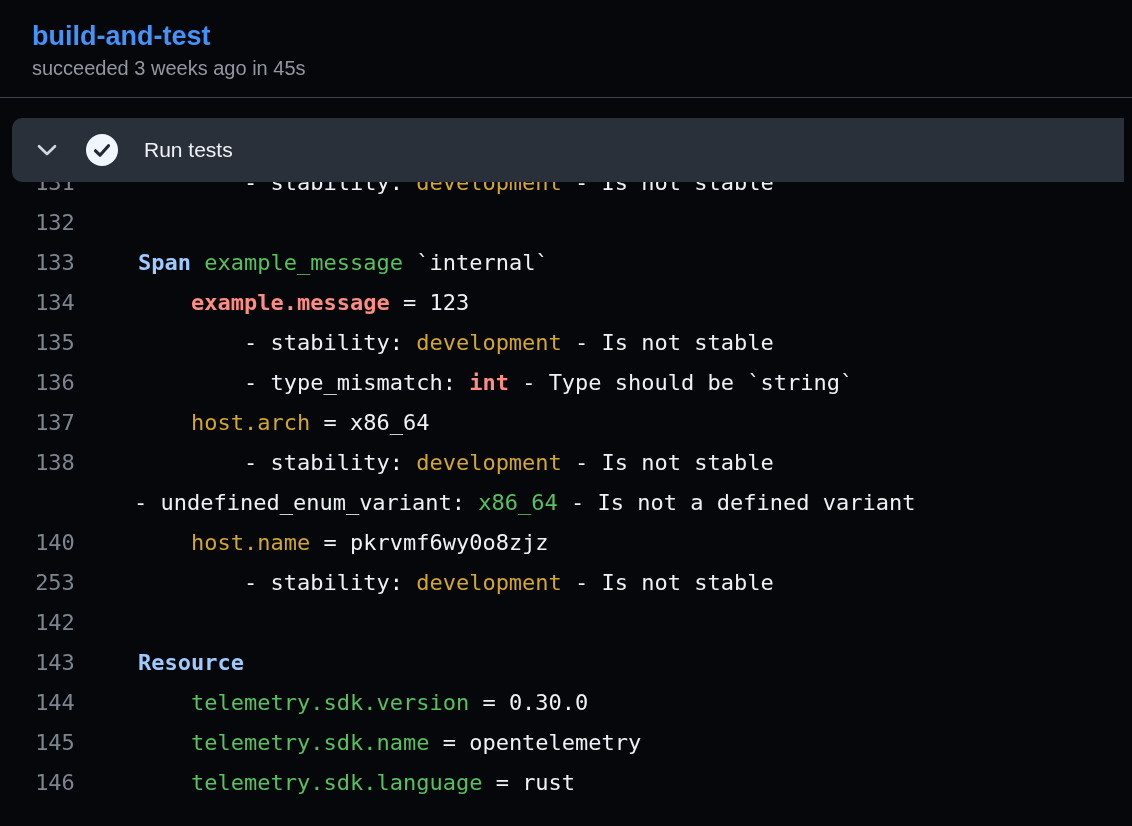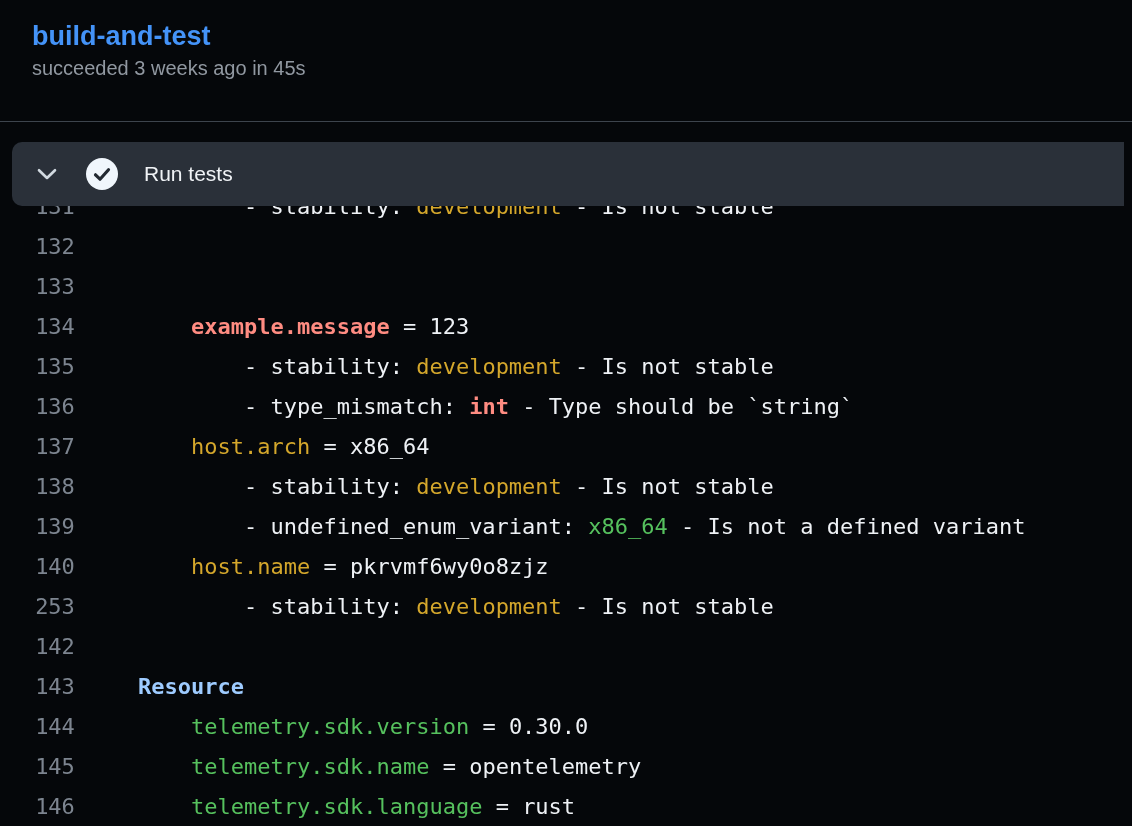--- a/index.html
+++ b/index.html
@@ -9,21 +9,21 @@
     position: relative;
     width: 1132px;
     height: 826px;
     overflow: hidden;
     background: var(--page-bg, #05070a);
     font-family: "Liberation Sans", sans-serif;
   }
 
   
   .job-header {
-    height: 122px;
+    height: 98px;
     padding: 20px 32px 0 32px;
     border-bottom: 1px solid var(--header-border, #3d444d);
     background: var(--page-bg, #05070a);
   }
   .job-name {
     margin: 0;
     font-size: 27px;
     line-height: 1.2;
     font-weight: 700;
     color: var(--job-link-blue, #4493f8);
@@ -106,27 +106,27 @@
   <header class="job-header">
     <h1 class="job-name">build-and-test</h1>
     <div class="job-status-summary">succeeded 3 weeks ago in 45s</div>
   </header>
 
   <div class="log-area">
 
     <div class="log-lines" id="log-lines">
         <div class="log-line"><span class="ln">131</span><span class="code"><span class="seg-plain">        - stability: </span><span class="seg-gold">development</span><span class="seg-plain"> - Is not stable</span></span></div>
         <div class="log-line"><span class="ln">132</span><span class="code"></span></div>
-        <div class="log-line"><span class="ln">133</span></div>
+        <div class="log-line"><span class="ln">133</span><span class="code"><span class="seg-keyword">Span</span><span class="seg-plain"> </span><span class="seg-green">example_message</span><span class="seg-plain"> `internal`</span></span></div>
         <div class="log-line"><span class="ln">134</span><span class="code"><span class="seg-plain">    </span><span class="seg-salmon">example.message</span><span class="seg-plain"> = 123</span></span></div>
         <div class="log-line"><span class="ln">135</span><span class="code"><span class="seg-plain">        - stability: </span><span class="seg-gold">development</span><span class="seg-plain"> - Is not stable</span></span></div>
         <div class="log-line"><span class="ln">136</span><span class="code"><span class="seg-plain">        - type_mismatch: </span><span class="seg-salmon">int</span><span class="seg-plain"> - Type should be `string`</span></span></div>
         <div class="log-line"><span class="ln">137</span><span class="code"><span class="seg-plain">    </span><span class="seg-gold">host.arch</span><span class="seg-plain"> = x86_64</span></span></div>
         <div class="log-line"><span class="ln">138</span><span class="code"><span class="seg-plain">        - stability: </span><span class="seg-gold">development</span><span class="seg-plain"> - Is not stable</span></span></div>
-        <div class="log-line"><span class="ln">139</span><span class="code"><span class="seg-plain">        - undefined_enum_variant: </span><span class="seg-green">x86_64</span><span class="seg-plain"> - Is not a defined variant</span></span></div>
+        <div class="log-line"><span class="code"><span class="seg-plain">        - undefined_enum_variant: </span><span class="seg-green">x86_64</span><span class="seg-plain"> - Is not a defined variant</span></span></div>
         <div class="log-line"><span class="ln">140</span><span class="code"><span class="seg-plain">    </span><span class="seg-gold">host.name</span><span class="seg-plain"> = pkrvmf6wy0o8zjz</span></span></div>
         <div class="log-line"><span class="ln">253</span><span class="code"><span class="seg-plain">        - stability: </span><span class="seg-gold">development</span><span class="seg-plain"> - Is not stable</span></span></div>
         <div class="log-line"><span class="ln">142</span><span class="code"></span></div>
         <div class="log-line"><span class="ln">143</span><span class="code"><span class="seg-keyword">Resource</span></span></div>
         <div class="log-line"><span class="ln">144</span><span class="code"><span class="seg-plain">    </span><span class="seg-green">telemetry.sdk.version</span><span class="seg-plain"> = 0.30.0</span></span></div>
         <div class="log-line"><span class="ln">145</span><span class="code"><span class="seg-plain">    </span><span class="seg-green">telemetry.sdk.name</span><span class="seg-plain"> = opentelemetry</span></span></div>
         <div class="log-line"><span class="ln">146</span><span class="code"><span class="seg-plain">    </span><span class="seg-green">telemetry.sdk.language</span><span class="seg-plain"> = rust</span></span></div>
       </div>
 
     <div class="step-header">

